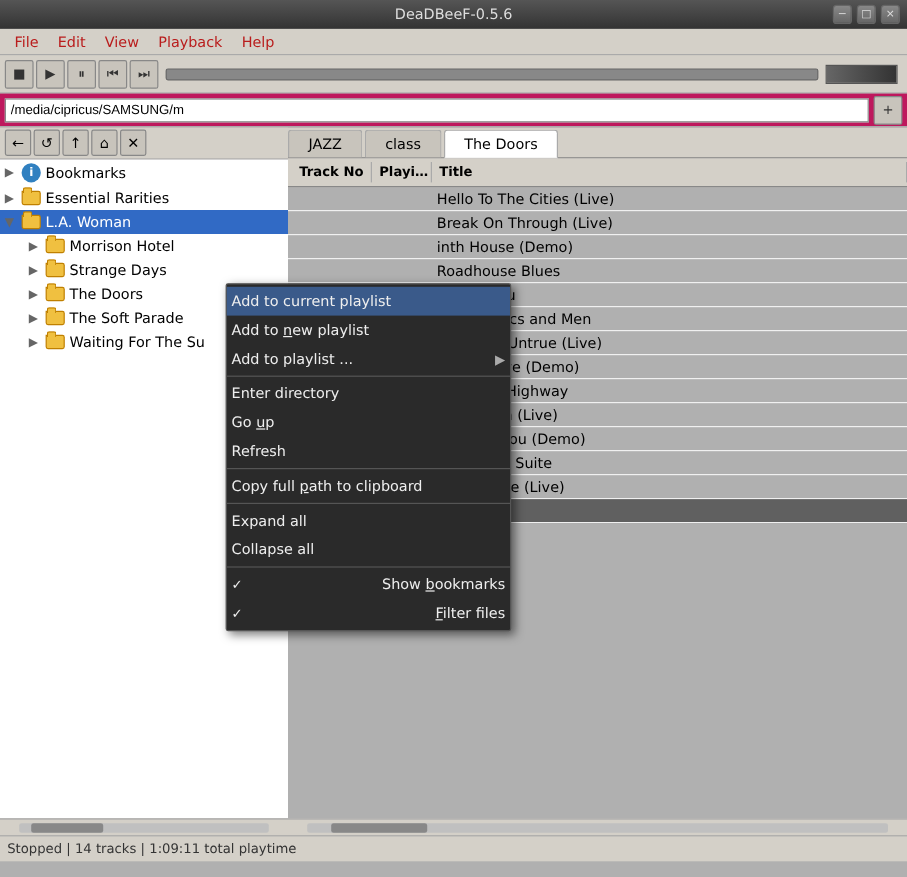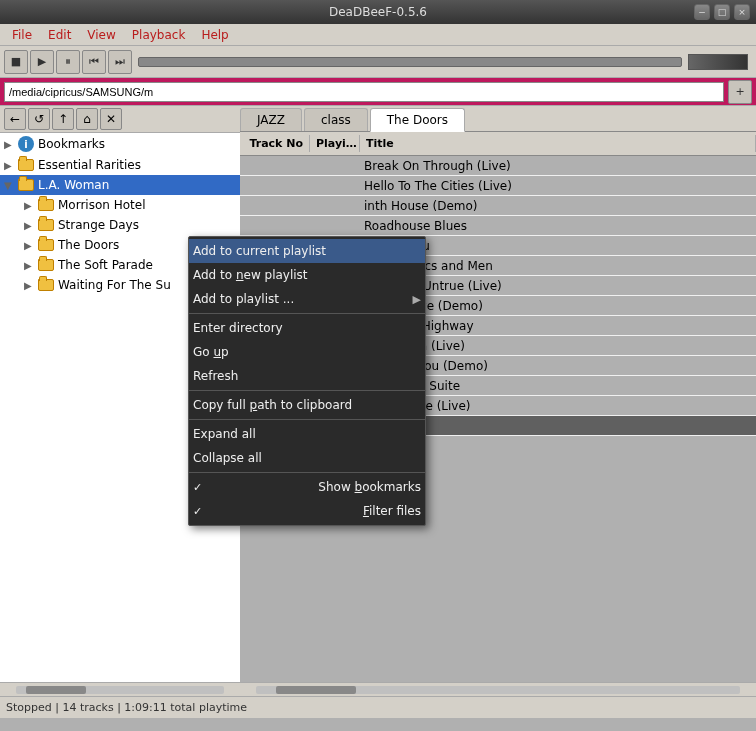--- a/index.html
+++ b/index.html
@@ -475,26 +475,26 @@
       <div id="col-headers">
         <div class="col-header col-trackno">Track No</div>
         <div class="col-header col-playing">Playi…</div>
         <div class="col-header col-title">Title</div>
       </div>
 
       <div id="track-list">
         <div class="track-row">
           <div class="track-cell col-trackno"></div>
           <div class="track-cell col-playing"></div>
+          <div class="track-cell col-title">Hello To The Cities (Live)</div>
+        </div>
+        <div class="track-row">
+          <div class="track-cell col-trackno"></div>
+          <div class="track-cell col-playing"></div>
           <div class="track-cell col-title">Break On Through (Live)</div>
-        </div>
-        <div class="track-row">
-          <div class="track-cell col-trackno"></div>
-          <div class="track-cell col-playing"></div>
-          <div class="track-cell col-title">Hello To The Cities (Live)</div>
         </div>
         <div class="track-row">
           <div class="track-cell col-trackno"></div>
           <div class="track-cell col-playing"></div>
           <div class="track-cell col-title">inth House (Demo)</div>
         </div>
         <div class="track-row">
           <div class="track-cell col-trackno"></div>
           <div class="track-cell col-playing"></div>
           <div class="track-cell col-title">Roadhouse Blues</div>

